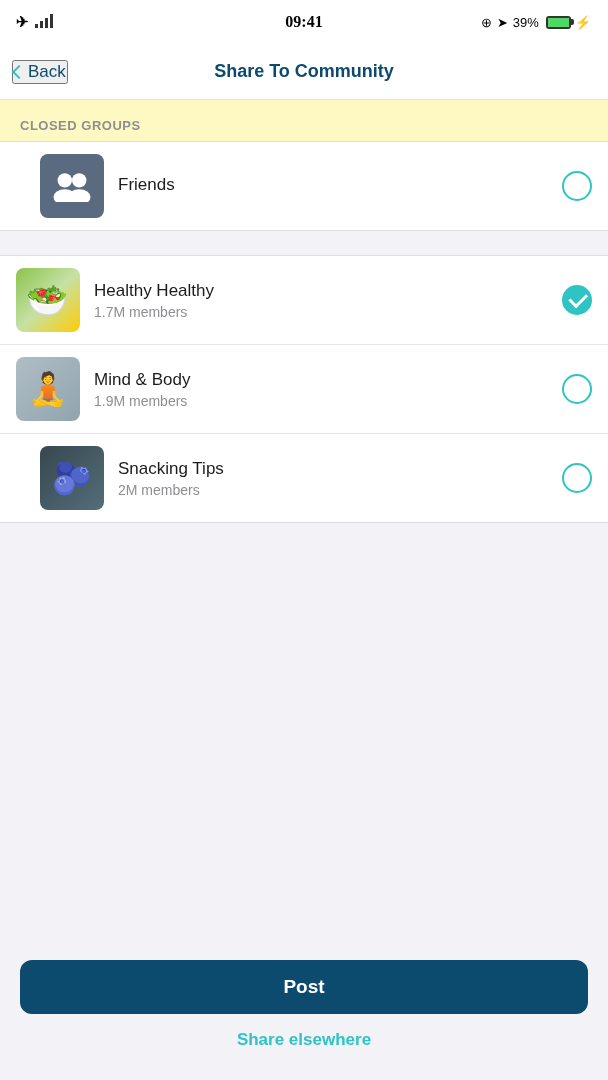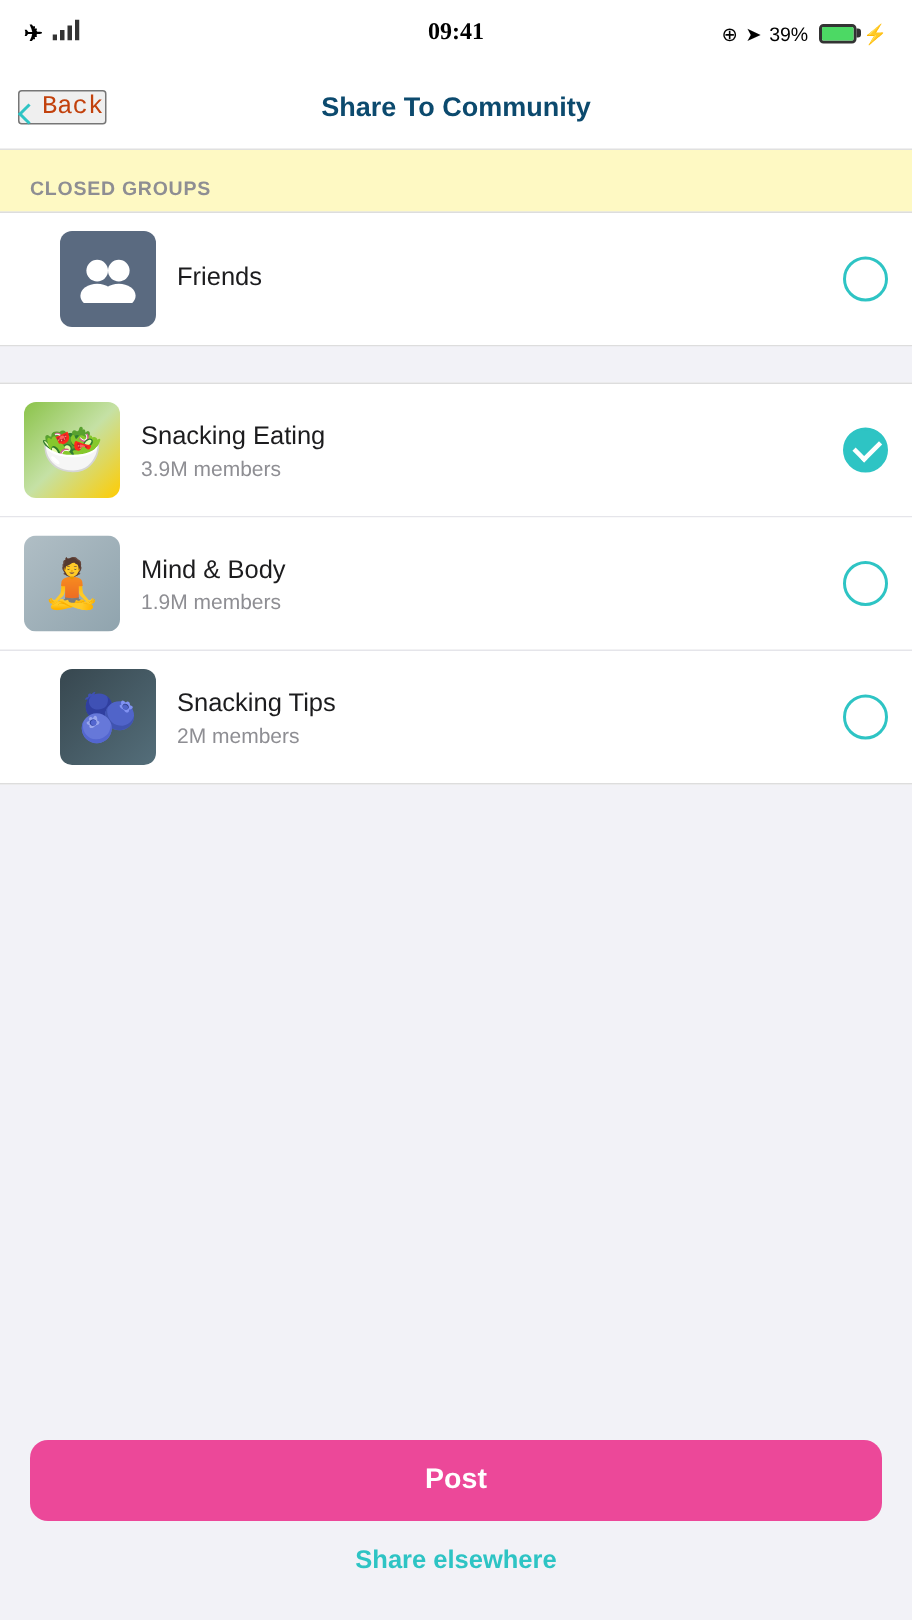--- a/index.html
+++ b/index.html
@@ -79,27 +79,26 @@
       display: flex;
       align-items: center;
       justify-content: center;
       position: relative;
       border-bottom: 1px solid #e0e0e0;
     }
     .back-btn {
       position: absolute;
       left: 12px;
       display: flex;
-      align-items: flex-end;
+      align-items: center;
       gap: 4px;
-      color: #c2410c;
+      color: #0c4a6e;
       font-size: 17px;
       cursor: pointer;
       text-decoration: none;
-      font-family: Liberation Mono, monospace;
     }
     .back-chevron {
       width: 10px;
       height: 10px;
       border-left: 2.5px solid #2ec4c4;
       border-bottom: 2.5px solid #2ec4c4;
       transform: rotate(45deg);
       display: inline-block;
     }
     .nav-title {
@@ -258,21 +257,21 @@
       position: fixed;
       bottom: 0;
       left: 0;
       width: 608px;
       background: #f2f2f7;
       padding: 20px 20px 30px 20px;
     }
     .post-button {
       width: 100%;
       height: 54px;
-      background: #ec4899;
+      background: #0c4a6e;
       border-radius: 12px;
       border: none;
       color: #fff;
       font-size: 19px;
       font-weight: 600;
       cursor: pointer;
       margin-bottom: 16px;
     }
     .share-elsewhere {
       width: 100%;
@@ -349,22 +348,22 @@
   <div class="spacer"></div>
 
 
   <div class="list-group">
 
     <div class="list-item">
       <div class="group-avatar">
         <div class="img-healthy-eating"></div>
       </div>
       <div class="group-info">
-        <div class="group-name">Snacking Eating</div>
-        <div class="group-members">3.9M members</div>
+        <div class="group-name">Healthy Healthy</div>
+        <div class="group-members">1.7M members</div>
       </div>
       <div class="radio-circle selected"></div>
     </div>
 
     <div class="list-item">
       <div class="group-avatar">
         <div class="img-mind-body"></div>
       </div>
       <div class="group-info">
         <div class="group-name">Mind &amp; Body</div>

